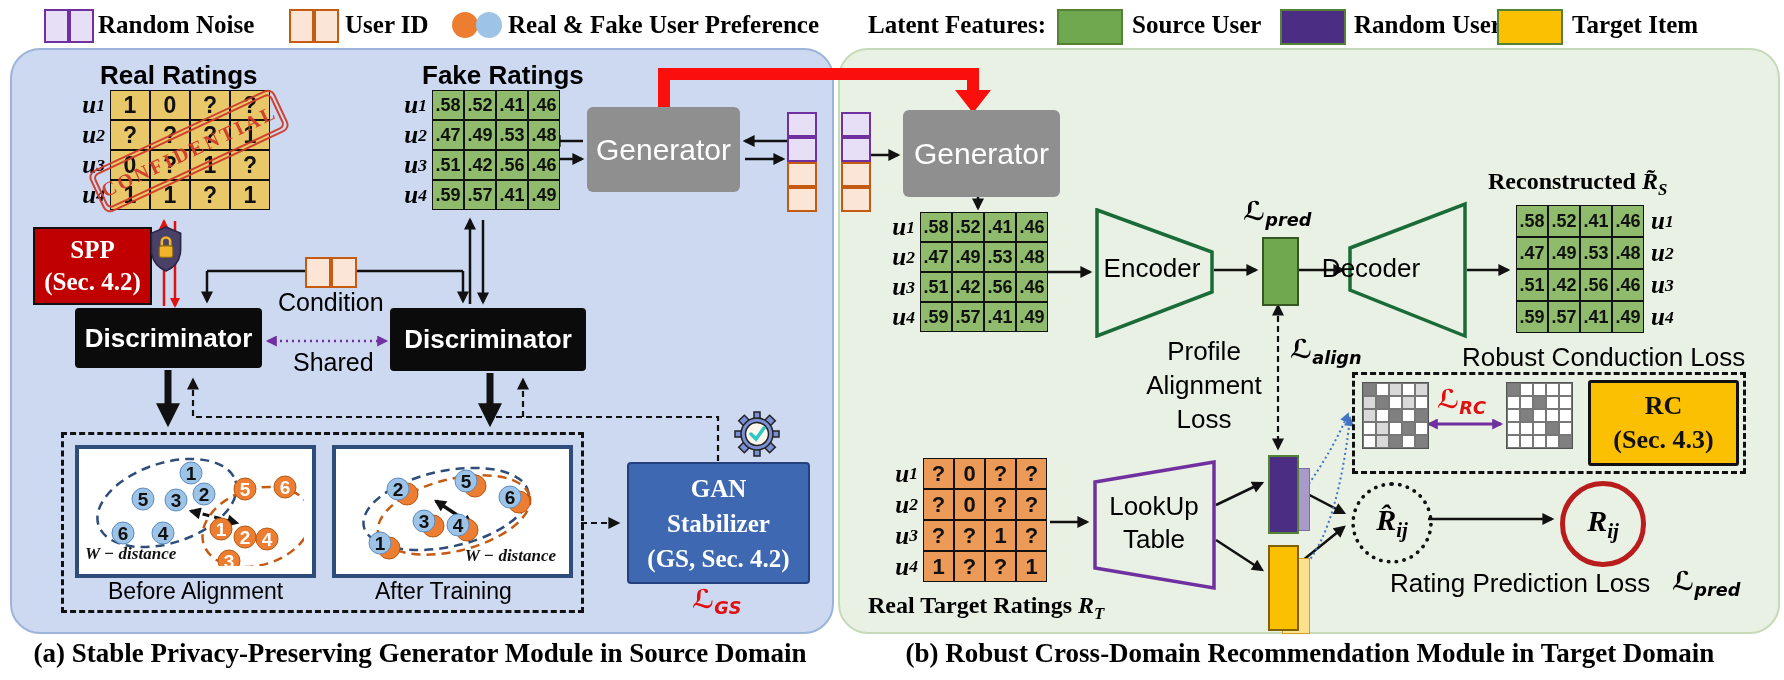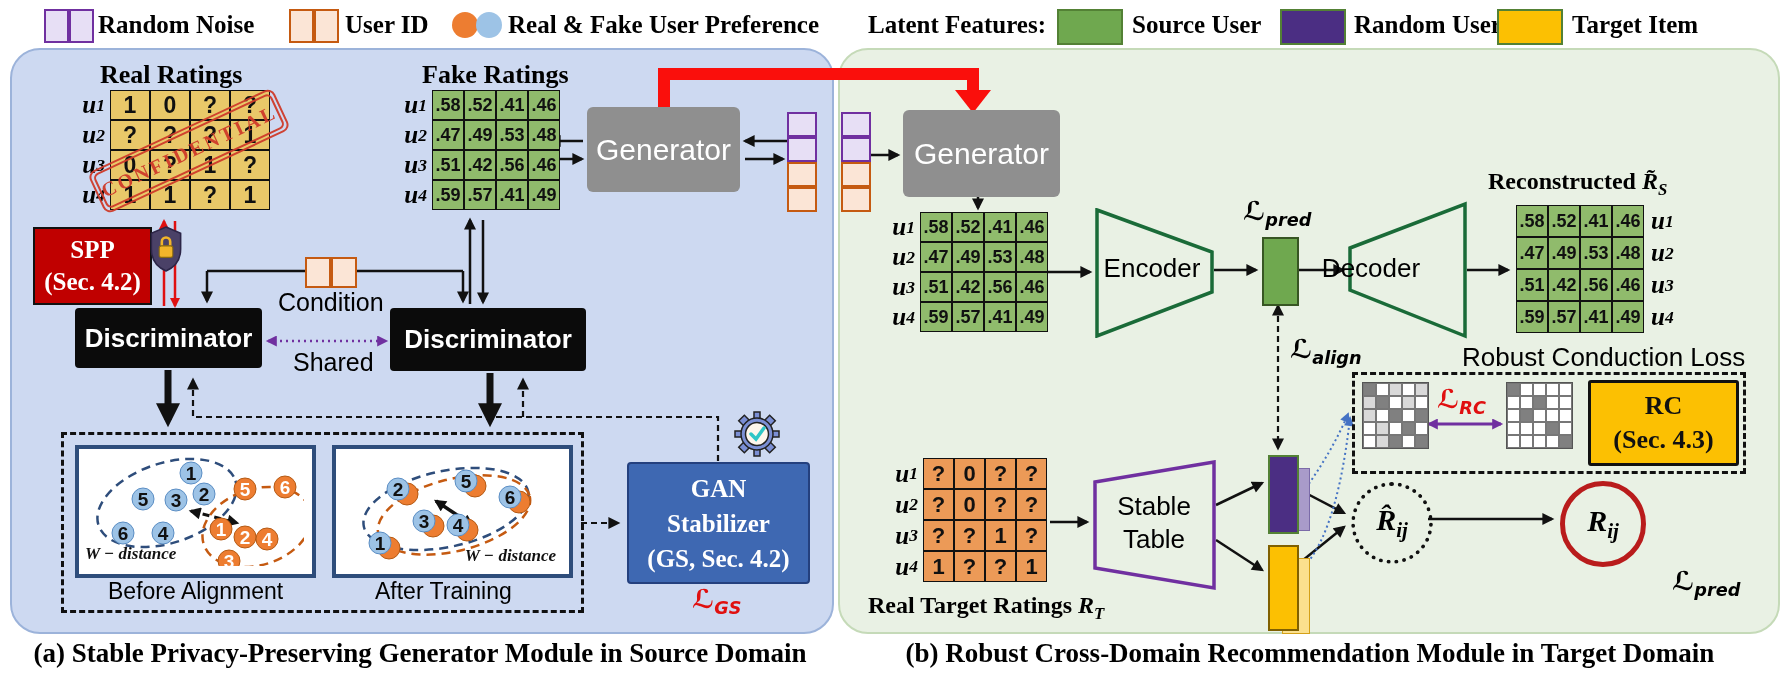--- a/index.html
+++ b/index.html
@@ -1,21 +1,21 @@
 <!DOCTYPE html>
 <html><head>
 <meta charset="utf-8">
 <style>
   html,body{margin:0;padding:0;background:#fff}
   #canvas{position:relative;width:1784px;height:680px;overflow:hidden;
           font-family:"Liberation Sans",sans-serif}
   .panel{position:absolute;z-index:0;border-radius:30px}
   #wires{position:absolute;left:0;top:0;z-index:1;pointer-events:none}
   .node{position:absolute;z-index:2}
-  .serifb{font-family:Liberation Serif, serif;font-weight:bold}
+  .serifb{font-family:Liberation Sans, sans-serif;font-weight:bold}
   .sans{font-family:"Liberation Sans",sans-serif}
   .ctr{display:flex;align-items:center;justify-content:center;text-align:center}
   
   .lgtext{font-family:"Liberation Serif",serif;font-weight:bold;font-size:25px;line-height:34px}
   .sqpair{display:flex}
   .sq{width:21px;height:30px;border:2px solid}
   .sw{width:62px;height:32px;border:2px solid #538135}
   .circ{width:26px;height:26px;border-radius:50%;position:absolute}
   
   .matrix{display:flex;flex-direction:column}
@@ -423,20 +423,25 @@
       </div>
       <div class="mrow">
         <div class="mcell">.59</div>
         <div class="mcell">.57</div>
         <div class="mcell">.41</div>
         <div class="mcell">.49</div>
         <div class="ulab r">u<sub>4</sub></div>
       </div>
     </div>
 
+  <div class="node sans" style="left:1140px;top:334px;width:128px;text-align:center;font-size:26px;line-height:34px">
+    <div>Profile</div>
+    <div>Alignment</div>
+    <div>Loss</div>
+  </div>
   <div class="node loss" style="left:1290px;top:334px">
     <span>ℒ</span><sub>align</sub>
   </div>
 
   <div class="node sans" style="left:1462px;top:342px;font-size:26px">Robust Conduction Loss</div>
   <div class="node dashedbox" style="left:1352px;top:372px;width:388px;height:96px;z-index:1"></div>
   <div class="node grid5" style="left:1362px;top:382px">
       <div class="gcell" style="background: rgb(128, 128, 128);"></div>
       <div class="gcell" style="background: rgb(255, 255, 255);"></div>
       <div class="gcell" style="background: rgb(217, 217, 217);"></div>
@@ -529,34 +534,35 @@
       </div>
     </div>
   <div class="node rtl" style="left:868px;top:592px">
     <span>Real Target Ratings </span><i><span>R</span><sub>T</sub></i>
   </div>
 
   <svg class="node" style="left:1093px;top:460px" width="124" height="131" viewBox="0 0 124 131">
     <polygon points="2,22 121,2 121,128 2,108" fill="#e9f1e4" stroke="#7030a0" stroke-width="3.5"></polygon>
   </svg>
   <div class="node sans" style="left:1100px;top:490px;width:108px;text-align:center;font-size:26px;line-height:33px">
-    <div>Stable</div>
+    <div>LookUp</div>
     <div>Table</div>
   </div>
 
   <div class="node" style="left:1282px;top:468px;width:26px;height:61px;background:#a99bc9;border:1.5px solid #7b6ba8"></div>
   <div class="node" style="left:1268px;top:455px;width:27px;height:75px;background:#4b2e83;border:2px solid #538135"></div>
   <div class="node" style="left:1282px;top:558px;width:26px;height:74px;background:#fbe08e;border:1.5px solid #d4a017"></div>
   <div class="node" style="left:1268px;top:545px;width:27px;height:82px;background:#fcc002;border:2px solid #806000"></div>
 
   <div class="node circleR" style="left:1351px;top:482px;width:74px;height:74px;border:4.5px dotted #111">
     <span><span>R̂</span><sub>ij</sub></span>
   </div>
   <div class="node circleR" style="left:1560px;top:481px;width:76px;height:76px;border:5px solid #b91c1c">
     <span><span>R</span><sub>ij</sub></span>
   </div>
+  <div class="node sans" style="left:1390px;top:568px;font-size:26px">Rating Prediction Loss</div>
   <div class="node loss" style="left:1672px;top:566px">
     <span>ℒ</span><sub>pred</sub>
   </div>
 
   <div class="node caption" style="left:860px;top:638px;width:900px">(b) Robust Cross-Domain Recommendation Module in Target Domain</div>
 
 </div>
 
 </body></html>

